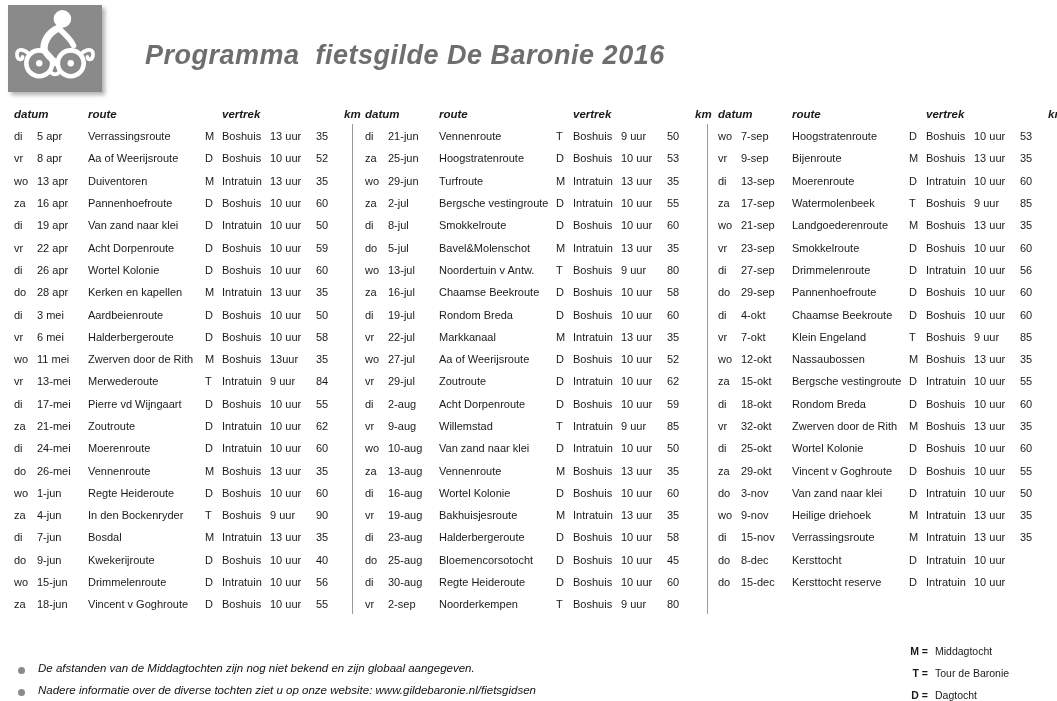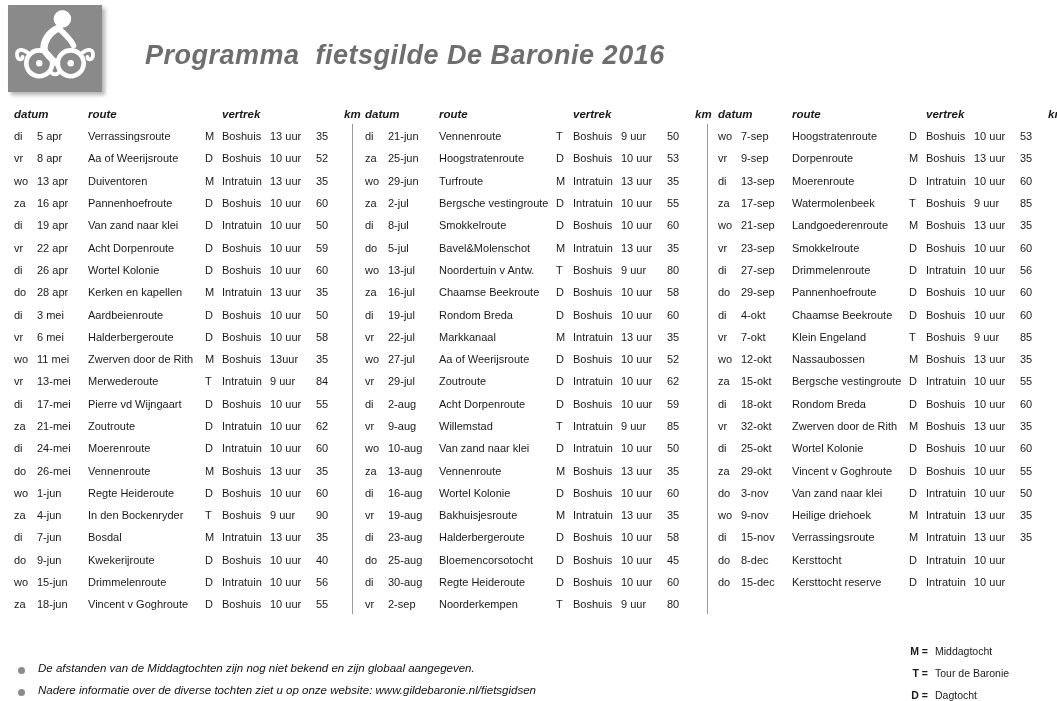--- a/index.html
+++ b/index.html
@@ -504,21 +504,21 @@
       <div class="cell c-date">7-sep</div>
       <div class="cell c-route">Hoogstratenroute</div>
       <div class="cell c-type">D</div>
       <div class="cell c-place">Boshuis</div>
       <div class="cell c-time">10 uur</div>
       <div class="cell c-km">53</div>
     </div>
     <div class="trow">
       <div class="cell c-day">vr</div>
       <div class="cell c-date">9-sep</div>
-      <div class="cell c-route">Dorpenroute</div>
+      <div class="cell c-route">Bijenroute</div>
       <div class="cell c-type">M</div>
       <div class="cell c-place">Boshuis</div>
       <div class="cell c-time">13 uur</div>
       <div class="cell c-km">35</div>
     </div>
     <div class="trow">
       <div class="cell c-day">di</div>
       <div class="cell c-date">13-sep</div>
       <div class="cell c-route">Moerenroute</div>
       <div class="cell c-type">D</div>

